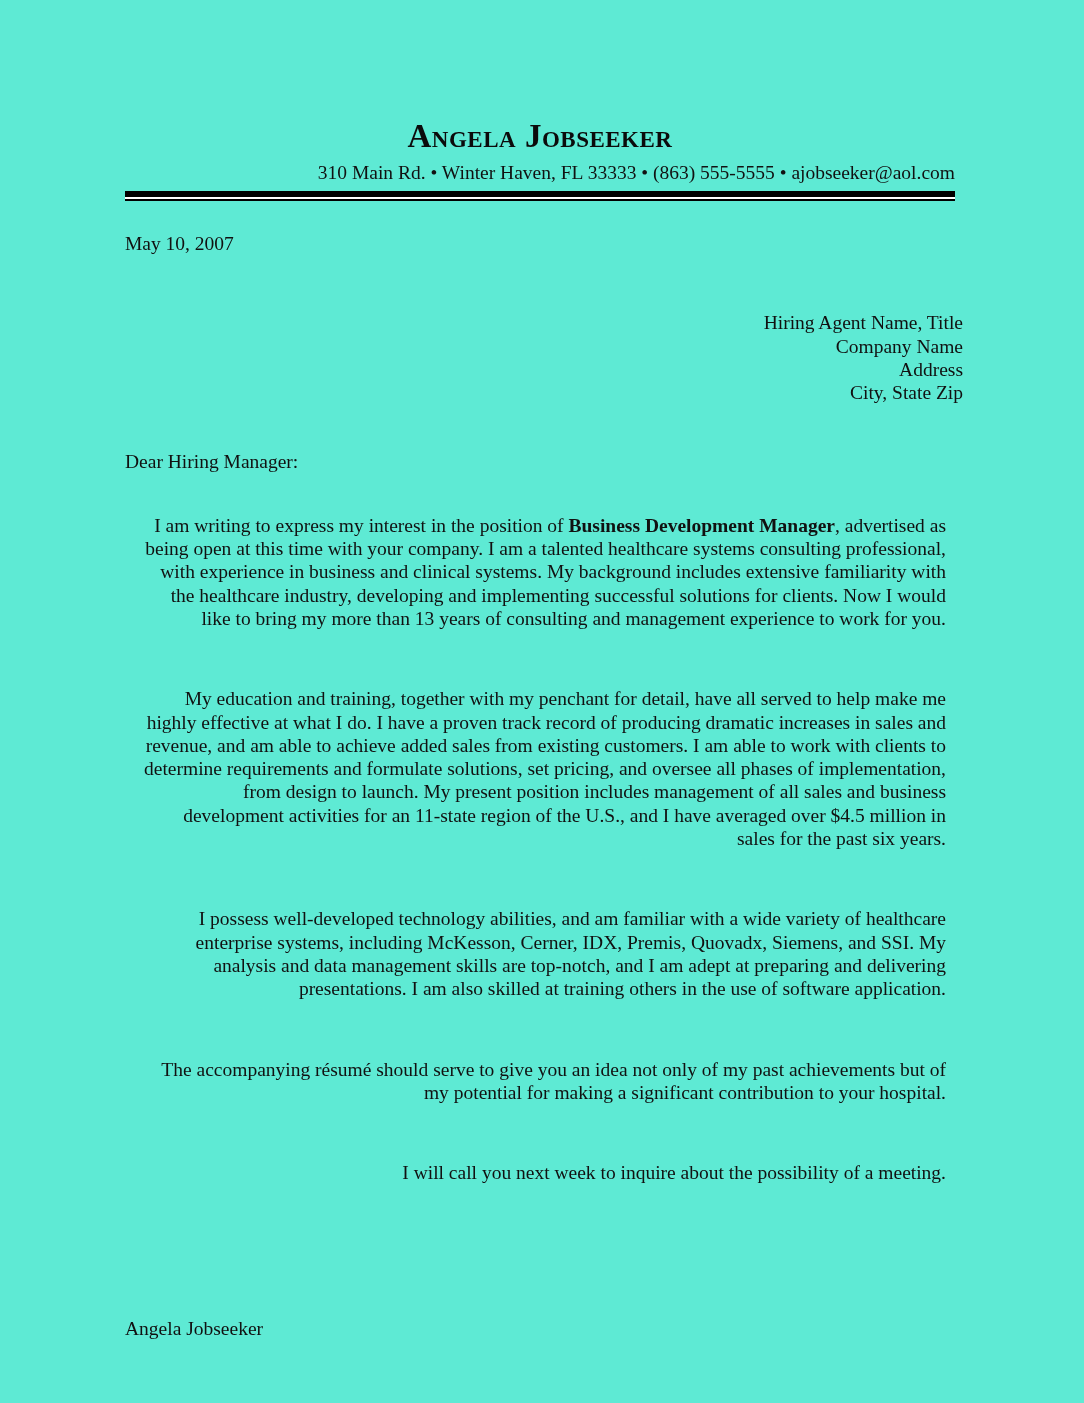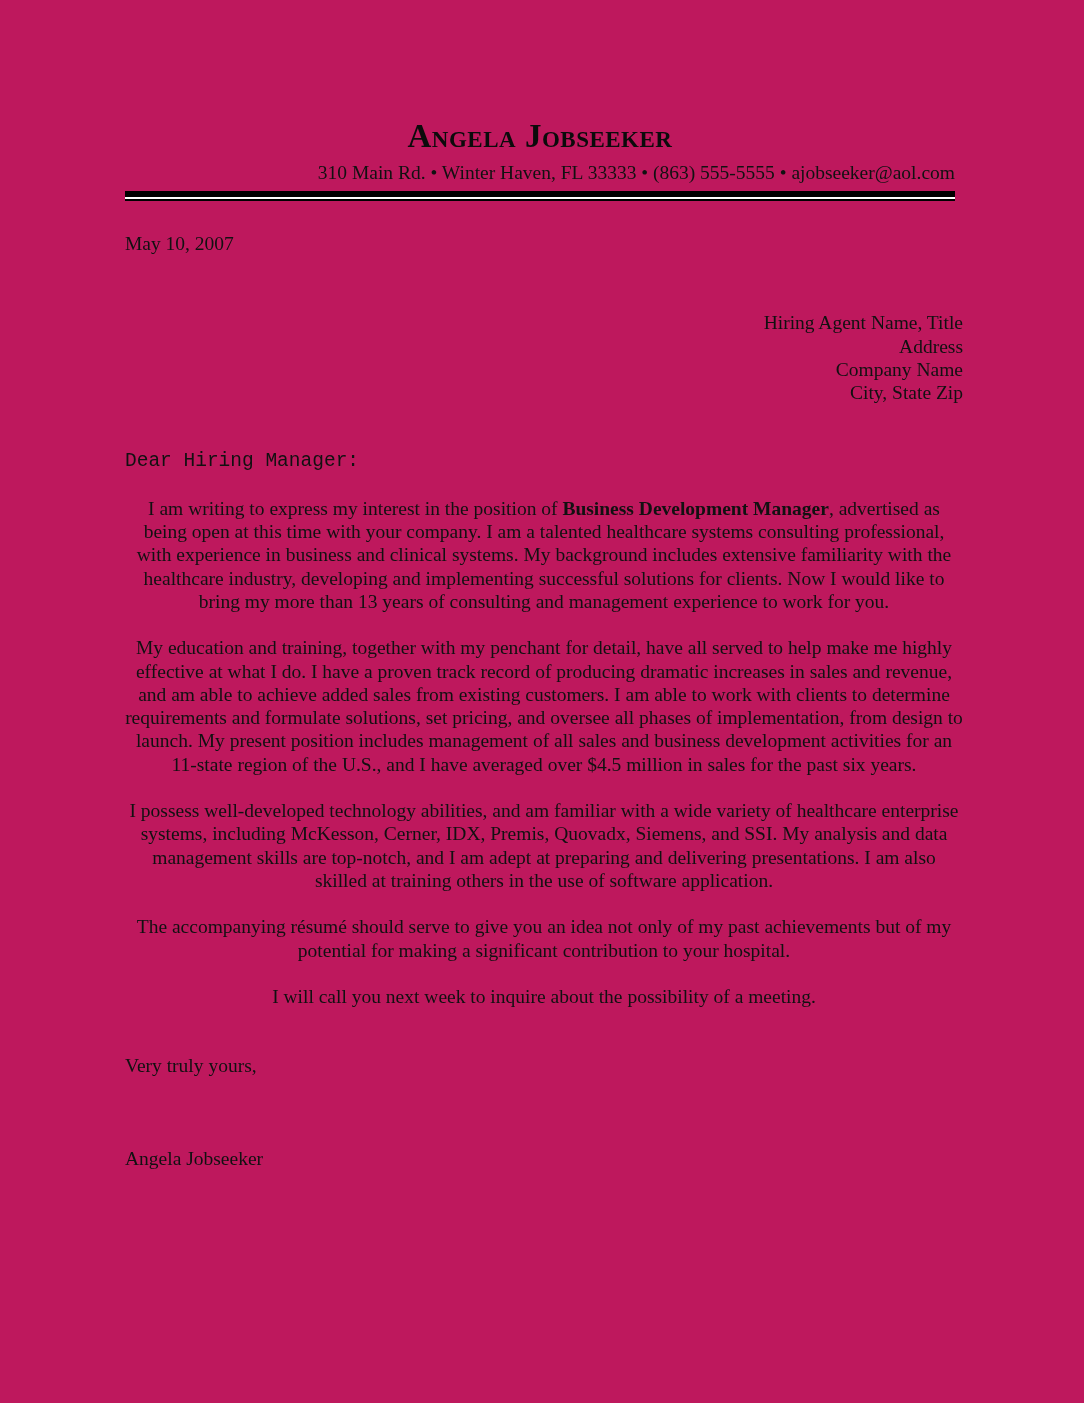--- a/index.html
+++ b/index.html
@@ -15,21 +15,21 @@
     position: relative;
     overflow: hidden;
   }
 
   .page {
     position: absolute;
     left: 0;
     top: 0;
     width: 1084px;
     height: 1403px;
-    background: #be185d;
+    background: #5eead4;
   }
 
   
   .letterhead {
     position: absolute;
     left: 125px;
     top: 118px;
     width: 830px;
   }
   .lh-name {
@@ -90,26 +90,25 @@
     padding: 0;
     list-style: none;
     text-align: right;
   }
   .recipient-block li {
     margin: 0;
   }
 
   .salutation {
     margin: 0;
-    font-family: Liberation Mono, monospace;
   }
 
   .para {
-    margin: 0;
-    text-align: center;
+    margin: 17px;
+    text-align: right;
   }
   .para b {
     font-weight: bold;
   }
 
   .closing {
     margin: 0;
   }
   .signature-name {
     margin: 0;
@@ -135,22 +134,22 @@
   </div>
 
   <div class="letter-body">
 
     <p class="date-line">May 10, 2007</p>
 
     <div class="sp-56"></div>
 
     <ul class="recipient-block">
       <li>Hiring Agent Name, Title</li>
+      <li>Company Name</li>
       <li>Address</li>
-      <li>Company Name</li>
       <li>City, State Zip</li>
     </ul>
 
     <div class="sp-46"></div>
 
     <p class="salutation">Dear Hiring Manager:</p>
 
     <div class="sp-23"></div>
 
     <p class="para"><span>I am writing to express my interest in the position of </span><b>Business Development Manager</b><span>, advertised as being open at this time with your company.  I am a talented healthcare systems consulting professional, with experience in business and clinical systems.  My background includes extensive familiarity with the healthcare industry, developing and implementing successful solutions for clients.  Now I would like to bring my more than 13 years of consulting and management experience to work for you.</span></p>
@@ -166,20 +165,19 @@
     <div class="sp-23"></div>
 
     <p class="para">The accompanying résumé should serve to give you an idea not only of my past achievements but of my potential for making a significant contribution to your hospital.</p>
 
     <div class="sp-23"></div>
 
     <p class="para">I will call you next week to inquire about the possibility of a meeting.</p>
 
     <div class="sp-46"></div>
 
-    <p class="closing">Very truly yours,</p>
 
     <div class="sp-70"></div>
 
     <p class="signature-name">Angela Jobseeker</p>
 
   </div>
 </div>
 
 </body></html>

